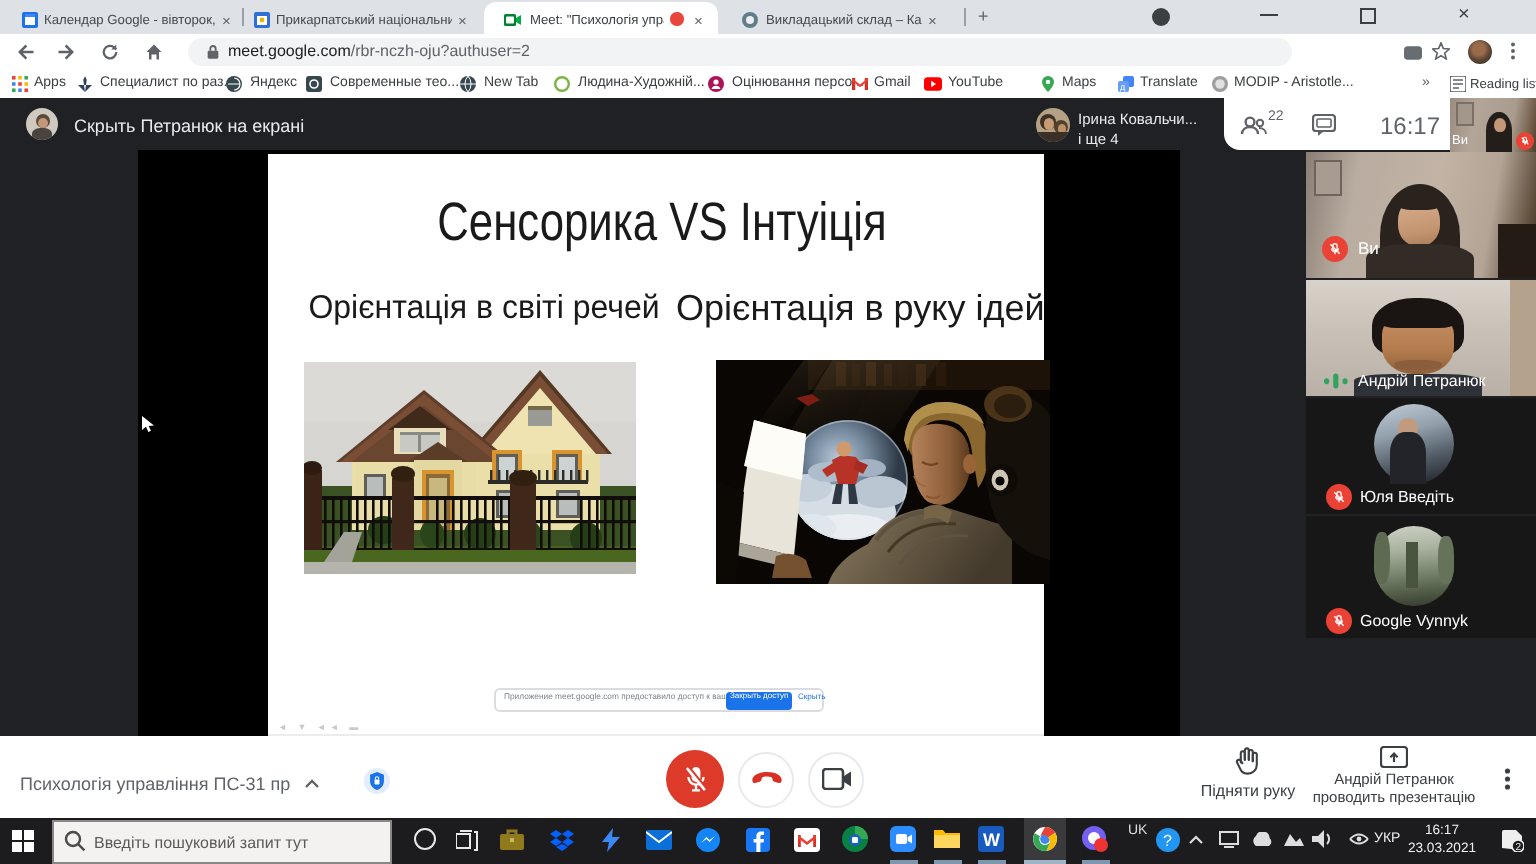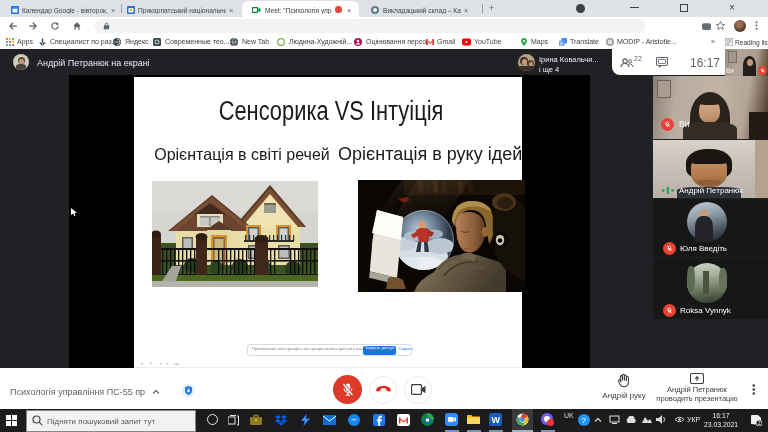--- a/index.html
+++ b/index.html
@@ -75,20 +75,21 @@
     </svg>
   <svg class="abs" style="left:72px;top:4px" width="10" height="10" viewBox="0 0 16 16">
       <path d="M8 2 L14 8 H12 V14 H10 V10 H6 V14 H4 V8 H2 Z" fill="#5f6368"></path>
     </svg>
 
   <div class="abs" style="left:94px;top:2px;width:552px;height:14px;background:#f1f3f4;border-radius:7px;"></div>
   <svg class="abs" style="left:103px;top:5px" width="7" height="8" viewBox="0 0 10 12">
       <rect x="1" y="5" width="8" height="6" rx="1" fill="#5f6368"></rect>
       <path d="M3 5V3.5a2 2 0 0 1 4 0V5" fill="none" stroke="#5f6368" stroke-width="1.4"></path>
     </svg>
+  <span class="abs" style="left:114px;top:4px;font-size:8px;color:#202124;">meet.google.com<span style="color:#5f6368;">/rbr-nczh-oju?authuser=2</span></span>
 
   <svg class="abs" style="left:702px;top:6px" width="9" height="7" viewBox="0 0 12 9">
       <rect width="12" height="9" rx="2.5" fill="#686d71"></rect>
     </svg>
   <svg class="abs" style="left:716px;top:3.5px" width="9" height="9" viewBox="0 0 10 10">
       <path d="M5 0.5 L6.3 3.6 L9.7 3.9 L7.1 6.1 L7.9 9.4 L5 7.6 L2.1 9.4 L2.9 6.1 L0.3 3.9 L3.7 3.6 Z" fill="none" stroke="#5f6368" stroke-width="0.9"></path>
     </svg>
   <div class="abs" style="left:734px;top:2.5px;width:12px;height:12px;border-radius:50%;background:radial-gradient(circle at 45% 38%, #9a6c4c 0 30%, #5e4636 55%, #352a22 100%);"></div>
   <svg class="abs" style="left:755px;top:4px" width="3" height="9" viewBox="0 0 3 11">
       <circle cx="1.5" cy="1.5" r="1.2" fill="#5f6368"></circle>
@@ -406,21 +407,21 @@
 <div class="abs" style="left:365px;top:344.5px;width:64px;color:#fff;font-size:8px;text-align:left;line-height:11px;transform:scale(0.5);transform-origin:0 0;white-space:nowrap;">Закрыть доступ</div>
 <div class="abs" style="left:399px;top:346px;font-size:8px;color:#1a73e8;transform:scale(0.5);transform-origin:0 0;white-space:nowrap;">Скрыть</div>
 <div class="abs" style="left:134px;top:366.5px;width:388px;height:1px;background:#ececec;"></div>
 <div class="abs" style="left:139px;top:360.5px;font-size:4.5px;color:#c9c9c9;letter-spacing:2px;">◄ ▼ ◄◄ ▬</div>
 
 <div class="abs" style="left:13px;top:54px;width:16px;height:16px;border-radius:50%;background:#cfc9bf;overflow:hidden;">
   <div class="abs" style="left:4.5px;top:2.5px;width:7px;height:7px;border-radius:50%;background:#5a4a3c;"></div>
   <div class="abs" style="left:5.5px;top:4.5px;width:5px;height:5px;border-radius:50%;background:#c29878;"></div>
   <div class="abs" style="left:3px;top:10px;width:10px;height:7px;border-radius:40% 40% 0 0;background:#4a4440;"></div>
 </div>
-<div class="abs" style="left:37px;top:58px;font-size:9px;color:#e8eaed;">Андрій Петранюк на екрані</div>
+<div class="abs" style="left:37px;top:58px;font-size:9px;color:#e8eaed;">Скрыть Петранюк на екрані</div>
 
 <div class="abs" style="left:518px;top:54px;width:17px;height:17px;border-radius:50%;background:#b5a284;overflow:hidden;">
   <div class="abs" style="left:2px;top:3px;width:8px;height:8px;border-radius:50%;background:#3e3228;"></div>
   <div class="abs" style="left:3.5px;top:5px;width:5px;height:5.5px;border-radius:50%;background:#c89a74;"></div>
   <div class="abs" style="left:9px;top:6px;width:7px;height:7px;border-radius:50%;background:#52412f;"></div>
   <div class="abs" style="left:10.5px;top:7.5px;width:4.5px;height:5px;border-radius:50%;background:#bd9068;"></div>
   <div class="abs" style="left:1px;top:12px;width:15px;height:5px;background:#3a3028;"></div>
 </div>
 <div class="abs" style="left:539px;top:55px;font-size:7.5px;color:#e8eaed;">Ірина Ковальчи...</div>
 <div class="abs" style="left:539px;top:64.5px;font-size:7.5px;color:#e8eaed;">і ще 4</div>
@@ -498,29 +499,29 @@
 <div class="abs" style="left:653px;top:258px;width:115px;height:61px;background:#171717;overflow:hidden;">
   <div class="abs" style="left:34px;top:5px;width:40px;height:40px;border-radius:50%;background:linear-gradient(175deg,#cdd1c6 0%,#aab3a0 30%,#76816a 60%,#4a5440 85%,#333a2c 100%);"></div>
   <div class="abs" style="left:50px;top:13px;width:6px;height:23px;background:#49543e;"></div>
   <div class="abs" style="left:34px;top:8px;width:8px;height:26px;background:#5e6b52;border-radius:40%;"></div>
   <div class="abs" style="left:66px;top:10px;width:8px;height:24px;background:#66735a;border-radius:40%;"></div>
   <div class="abs" style="left:10px;top:46px;width:13px;height:13px;border-radius:50%;background:#ea4335;"></div>
   <svg class="abs" style="left:13px;top:49px" width="7" height="7" viewBox="0 0 12 12">
       <path d="M6 1.5a1.8 1.8 0 0 1 1.8 1.8v2.4a1.8 1.8 0 0 1-3.6 0V3.3A1.8 1.8 0 0 1 6 1.5z M3 5.5a3 3 0 0 0 6 0 M6 8.5v2" stroke="#fff" stroke-width="1.1" fill="none"></path>
       <path d="M2 2l8 8" stroke="#fff" stroke-width="1.2"></path>
     </svg>
-  <div class="abs" style="left:27px;top:48px;font-size:8px;color:#fff;">Roksa Vynnyk</div>
+  <div class="abs" style="left:27px;top:48px;font-size:8px;color:#fff;">Google Vynnyk</div>
 </div>
 
 <svg class="abs" style="left:71px;top:208px" width="6" height="8" viewBox="0 0 6 8">
     <path d="M0 0 L0 7 L2 5.4 L3.2 8 L4.5 7.4 L3.3 5 L6 4.8 Z" fill="#fff"></path>
   </svg>
 
 <div class="abs" style="left:0;top:368px;width:768px;height:41px;background:#fff;"></div>
-<div class="abs" style="left:10px;top:387px;font-size:9px;color:#5f6368;">Психологія управління ПС-55 пр</div>
+<div class="abs" style="left:10px;top:387px;font-size:9px;color:#5f6368;">Психологія управління ПС-31 пр</div>
 <svg class="abs" style="left:152px;top:389px" width="8" height="6" viewBox="0 0 8 6">
     <path d="M1 4.5 L4 1.5 L7 4.5" stroke="#5f6368" stroke-width="1.2" fill="none"></path>
   </svg>
 <div class="abs" style="left:182px;top:383.5px;width:13px;height:13px;border-radius:50%;background:#e3edfd;"></div>
 <svg class="abs" style="left:185px;top:385.5px" width="7" height="9" viewBox="0 0 10 13">
     <path d="M5 0 L10 2 V6.5 C10 10 7.8 12 5 13 C2.2 12 0 10 0 6.5 V2 Z" fill="#1a73e8"></path>
     <rect x="3.2" y="5.5" width="3.6" height="3.6" rx="0.6" fill="#fff"></rect>
     <path d="M3.8 5.5V4.6a1.2 1.2 0 0 1 2.4 0v0.9" stroke="#fff" stroke-width="0.8" fill="none"></path>
   </svg>
 
@@ -542,21 +543,21 @@
   </svg>
 
 <svg class="abs" style="left:617px;top:373px" width="14" height="15" viewBox="0 0 14 15">
     <g fill="none" stroke="#3c4043" stroke-width="1.05" stroke-linecap="round" stroke-linejoin="round">
 <path d="M3.4 8.2 V3.6 a1 1 0 0 1 2 0 V7"></path>
 <path d="M5.4 6.8 V2.2 a1 1 0 0 1 2 0 V6.8"></path>
 <path d="M7.4 7 V3 a1 1 0 0 1 2 0 V7.6"></path>
 <path d="M9.4 7.6 V4.4 a1 1 0 0 1 2 0 V9.4 a4.4 4.4 0 0 1 -4.4 4.4 H6.6 A3.8 3.8 0 0 1 3 11.2 L1.6 8.4 a1 1 0 0 1 1.8 -1 l0.8 1.2"></path>
 </g>
   </svg>
-<div class="abs" style="left:592px;top:391px;width:64px;text-align:center;font-size:8px;color:#3c4043;">Андрій руку</div>
+<div class="abs" style="left:592px;top:391px;width:64px;text-align:center;font-size:8px;color:#3c4043;">Підняти руку</div>
 <svg class="abs" style="left:690px;top:373px" width="14" height="11" viewBox="0 0 14 11">
     <rect x="0.5" y="0.5" width="13" height="10" rx="1.5" fill="none" stroke="#3c4043" stroke-width="1.1"></rect>
     <path d="M7 8 V4 M5.2 5.6 L7 3.8 L8.8 5.6" stroke="#3c4043" stroke-width="1.1" fill="none"></path>
   </svg>
 <div class="abs" style="left:655px;top:386px;width:84px;text-align:center;font-size:7.5px;color:#3c4043;line-height:8.5px;">Андрій Петранюк<br>проводить презентацію</div>
 <svg class="abs" style="left:752px;top:384px" width="3.5" height="11" viewBox="0 0 3 11">
     <circle cx="1.5" cy="1.5" r="1.3" fill="#3c4043"></circle>
     <circle cx="1.5" cy="5.5" r="1.3" fill="#3c4043"></circle>
     <circle cx="1.5" cy="9.5" r="1.3" fill="#3c4043"></circle>
   </svg>
@@ -568,21 +569,21 @@
       <rect x="6" width="5" height="5"></rect>
       <rect y="6" width="5" height="5"></rect>
       <rect x="6" y="6" width="5" height="5"></rect>
     </g>
   </svg>
 <div class="abs" style="left:26px;top:410px;width:170px;height:22px;background:#f3f2f1;border:1px solid #8a8886;"></div>
 <svg class="abs" style="left:32px;top:415px" width="11" height="11" viewBox="0 0 11 11">
     <circle cx="4.5" cy="4.5" r="3.5" fill="none" stroke="#4a4a4a" stroke-width="1.2"></circle>
     <path d="M7.2 7.2 L10.2 10.2" stroke="#4a4a4a" stroke-width="1.2"></path>
   </svg>
-<div class="abs" style="left:47px;top:416.5px;font-size:8px;color:#5a5a58;">Підняти пошуковий запит тут</div>
+<div class="abs" style="left:47px;top:416.5px;font-size:8px;color:#5a5a58;">Введіть пошуковий запит тут</div>
 
 <div class="abs" style="left:207px;top:414px;width:11px;height:11px;border-radius:50%;border:1.5px solid #e8e8e8;"></div>
 <svg class="abs" style="left:228px;top:415px" width="11" height="11" viewBox="0 0 11 11">
     <rect x="0" y="2" width="7" height="7" fill="none" stroke="#e8e8e8" stroke-width="1"></rect>
     <path d="M9 1 L10.5 1 L10.5 10 L9 10 M2 0.5 L8 0.5" stroke="#e8e8e8" stroke-width="1" fill="none"></path>
   </svg>
 <svg class="abs" style="left:250px;top:414px" width="12" height="12" viewBox="0 0 12 12">
     <rect y="3" width="12" height="8" rx="1" fill="#8f7a1e"></rect>
     <path d="M4 3V1.5h4V3" fill="none" stroke="#8f7a1e" stroke-width="1.5"></path>
     <rect x="5" y="5" width="2" height="2" fill="#c9b85e"></rect>

